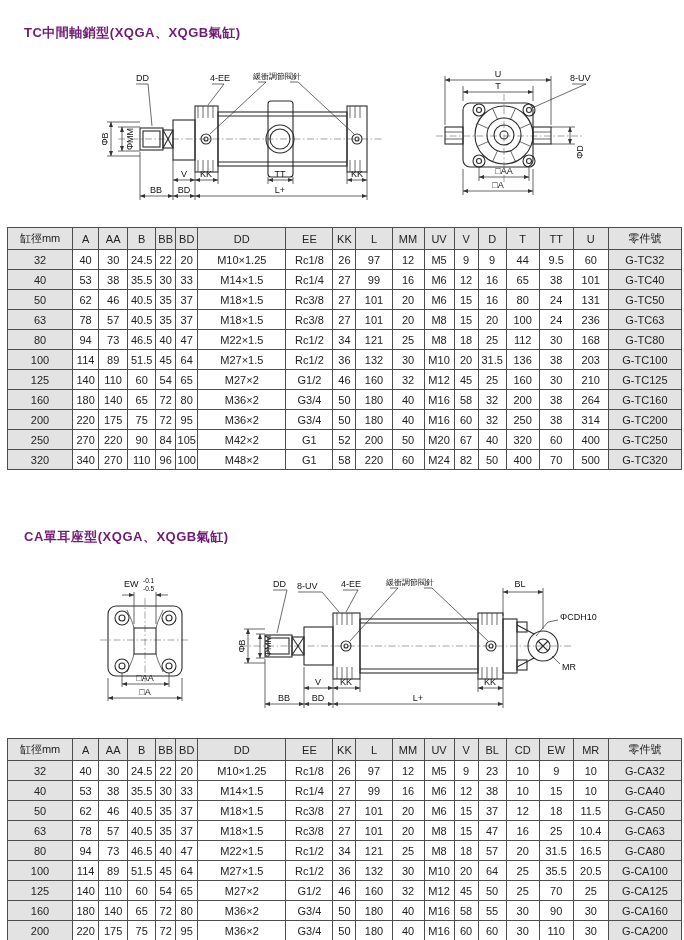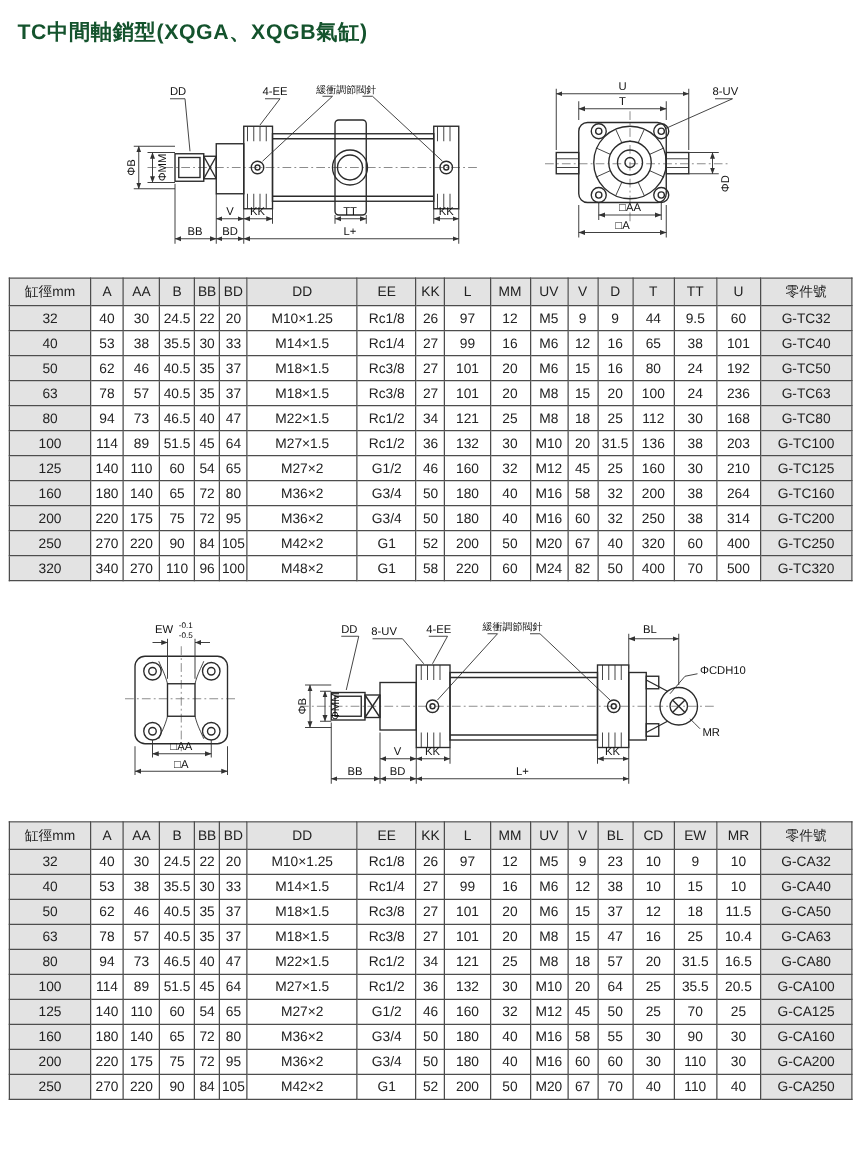--- a/index.html
+++ b/index.html
@@ -1,22 +1,22 @@
 <!DOCTYPE html>
 <html><head>
 <meta charset="utf-8">
 <style>
   html,body { margin:0; padding:0; background:#ffffff; }
   .page {
     position:relative; width:684px; height:940px; background:#fff;
     font-family:"Liberation Sans", sans-serif; color:#1a1a1a; overflow:hidden;
   }
   h2.sec-title {
-    margin:6px; padding:8px 0 0 8px; font-size:17px; font-weight:600;
-    letter-spacing:0.5px; color:#14532d;
+    margin:16px; padding:8px 0 0 8px; font-size:13px; font-weight:600;
+    letter-spacing:0.5px; color:#701a75;
   }
   .drawrow { display:flex; align-items:flex-start; }
   .drawrow1 { margin:26px 0 0 90px; }
   .drawrow2 { margin:28px 0 0 88px; }
   table.dim-table {
     border-collapse:collapse; table-layout:fixed; width:675px;
     margin:14px 0 0 7px;
   }
   table.dim-table th, table.dim-table td {
     border:1px solid #4d4d4d; font-size:11px; font-weight:normal;
@@ -293,21 +293,21 @@
             <td>M18×1.5</td>
             <td>Rc3/8</td>
             <td>27</td>
             <td>101</td>
             <td>20</td>
             <td>M6</td>
             <td>15</td>
             <td>16</td>
             <td>80</td>
             <td>24</td>
-            <td>192</td>
+            <td>131</td>
             <td>G-TC50</td>
           </tr>
           <tr>
             <td>63</td>
             <td>78</td>
             <td>57</td>
             <td>40.5</td>
             <td>35</td>
             <td>37</td>
             <td>M18×1.5</td>
@@ -461,20 +461,21 @@
             <td>400</td>
             <td>70</td>
             <td>500</td>
             <td>G-TC320</td>
           </tr>
         </tbody>
       </table>
   </section>
 
   <section>
+    <h2 class="sec-title" style="margin-top:50px">CA單耳座型(XQGA、XQGB氣缸)</h2>
 
     <div class="drawrow drawrow2">
 
       <svg width="112" height="150" viewBox="0 0 112 150">
         <defs>
           <marker id="ar3" viewBox="0 0 10 10" refX="9.5" refY="5" markerWidth="7" markerHeight="7" orient="auto-start-reverse">
             <path d="M0,1.2 L10,5 L0,8.8 z" fill="#333"></path>
           </marker>
         </defs>
         <line class="cl" x1="57" y1="24" x2="57" y2="108"></line>

